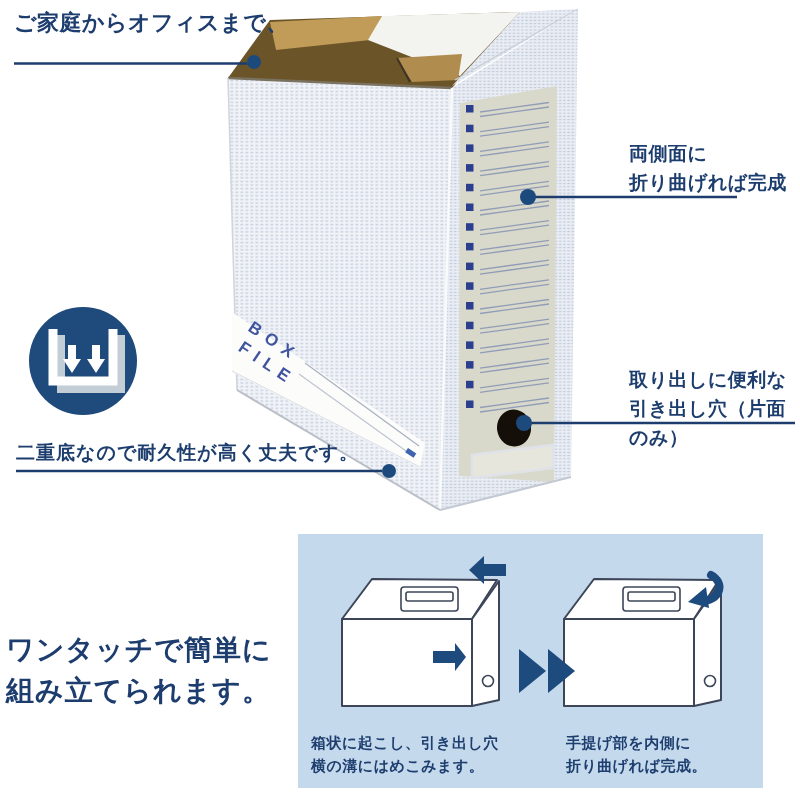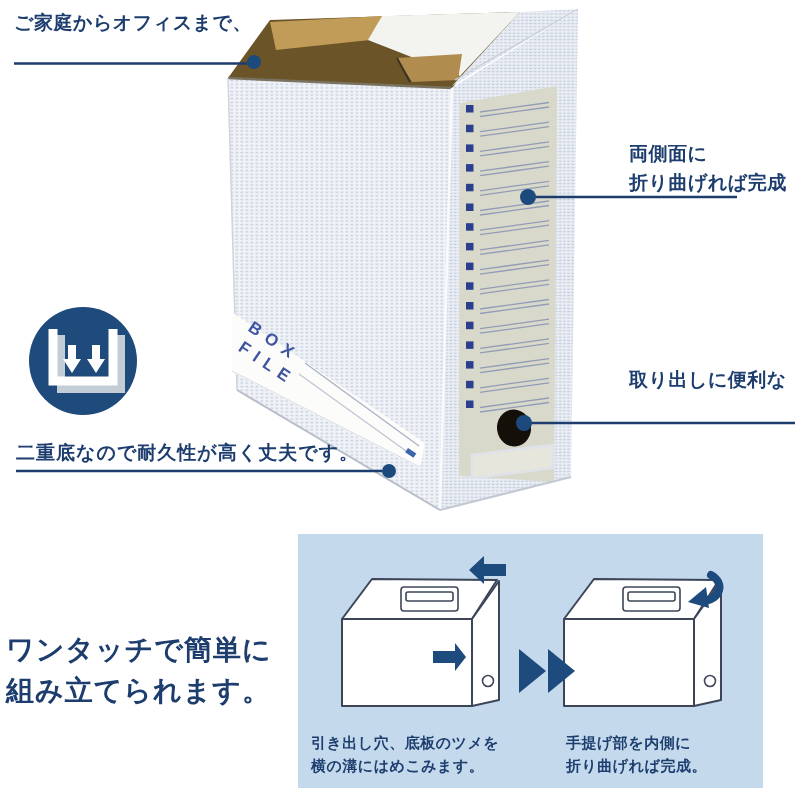--- a/index.html
+++ b/index.html
@@ -2,21 +2,21 @@
 <html><head>
 <meta charset="utf-8">
 <style>
   html,body{margin:0;padding:0;}
   body{width:800px;height:800px;background:#ffffff;overflow:hidden;
        font-family:"Liberation Sans","DejaVu Sans",sans-serif;}
   .stage{position:relative;width:800px;height:800px;background:#fff;}
   #art{position:absolute;left:0;top:0;z-index:0;}
   .callout-text{position:absolute;z-index:3;font-weight:bold;color:#1c3d6d;}
   .co-small{font-size:19px;line-height:29px;letter-spacing:0.5px;margin-left:36px;}
-  .co-top{font-size:19px;line-height:27px;letter-spacing:0.5px;}
+  .co-top{font-size:22px;line-height:27px;letter-spacing:0.5px;}
   .headline{position:absolute;z-index:3;font-size:28px;line-height:41px;
             font-weight:bold;color:#1c3d6d;letter-spacing:1px;}
   .panel{position:absolute;z-index:1;background:#c5d9ed;}
   .panel svg{position:absolute;left:0;top:0;}
   .caption{position:absolute;z-index:2;font-size:15px;line-height:22.5px;
            font-weight:bold;color:#1d3e6e;letter-spacing:0.5px;white-space:nowrap;}
   .tri{position:absolute;z-index:4;width:0;height:0;
        border-top:22px solid transparent;border-bottom:22px solid transparent;
        border-left:27px solid #1d4b7e;}
   .step-line{stroke:#3c4658;stroke-width:2;fill:#ffffff;stroke-linejoin:round;}
@@ -156,20 +156,21 @@
     <div>ご家庭からオフィスまで、</div>
   </div>
 
   <div class="callout-text co-small" style="left:593px;top:139px;">
     <div>両側面に</div>
     <div>折り曲げれば完成</div>
   </div>
 
   <div class="callout-text co-small" style="left:593px;top:365px;">
     <div>取り出しに便利な</div>
+    <div>引き出し穴（片面のみ）</div>
   </div>
 
   <div class="callout-text" style="left:16px;top:440px;font-size:19px;letter-spacing:1px;">二重底なので耐久性が高く丈夫です。</div>
 
   <div class="headline" style="left:6px;top:621px;margin-top:8px;">
     <div>ワンタッチで簡単に</div>
     <div>組み立てられます。</div>
   </div>
 
   <div class="panel" style="left:298px;top:534px;width:242px;height:254px;">
@@ -177,21 +178,21 @@
       <polygon class="step-line" points="44,85 74,45 199,46 174,85"></polygon>
       <polygon class="step-line" points="174,85 201,47 201,166 174,172"></polygon>
       <polygon class="step-line" points="44,85 174,85 174,172 44,172"></polygon>
       <rect class="step-line-thin" x="103" y="53" width="57" height="24" rx="3"></rect>
       <rect class="step-line-thin" x="108" y="58" width="47" height="9" rx="2"></rect>
       <circle class="step-line-thin" cx="190" cy="147" r="5.5"></circle>
       <polygon class="navy-fill" points="171,36 186,22 186,30 208,30 208,42 186,42 186,50"></polygon>
       <polygon class="navy-fill" points="135,117 157,117 157,109 168,123 157,137 157,129 135,129"></polygon>
     </svg>
     <div class="caption" style="left:13px;top:198px;">
-      <div>引き出し穴、底板のツメを</div>
+      <div>箱状に起こし、引き出し穴</div>
       <div>横の溝にはめこみます。</div>
     </div>
   </div>
 
   <div class="panel" style="left:520px;top:534px;width:243px;height:254px;">
     <svg width="243" height="254" viewBox="0 0 243 254">
       <polygon class="step-line" points="44,85 74,45 199,46 174,85"></polygon>
       <polygon class="step-line" points="174,85 201,47 201,166 174,172"></polygon>
       <polygon class="step-line" points="44,85 174,85 174,172 44,172"></polygon>
       <rect class="step-line-thin" x="103" y="53" width="57" height="24" rx="3"></rect>

